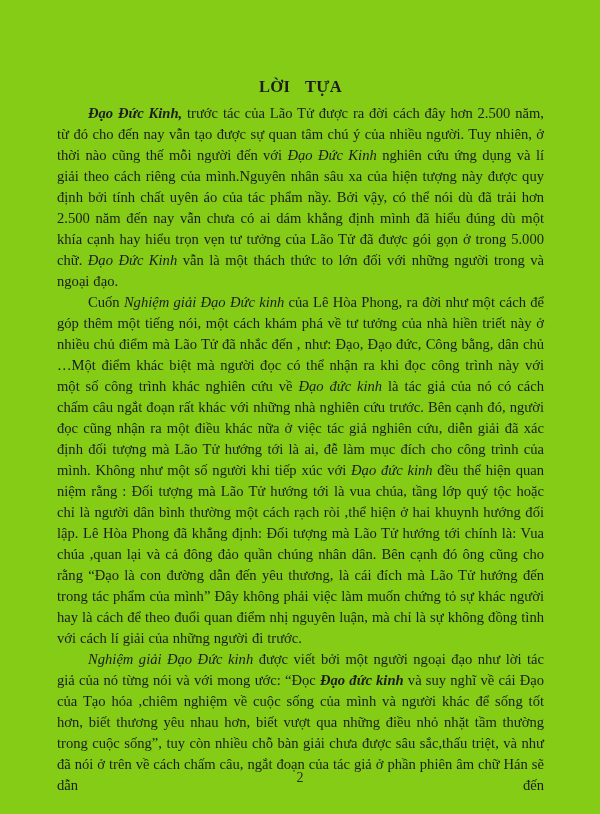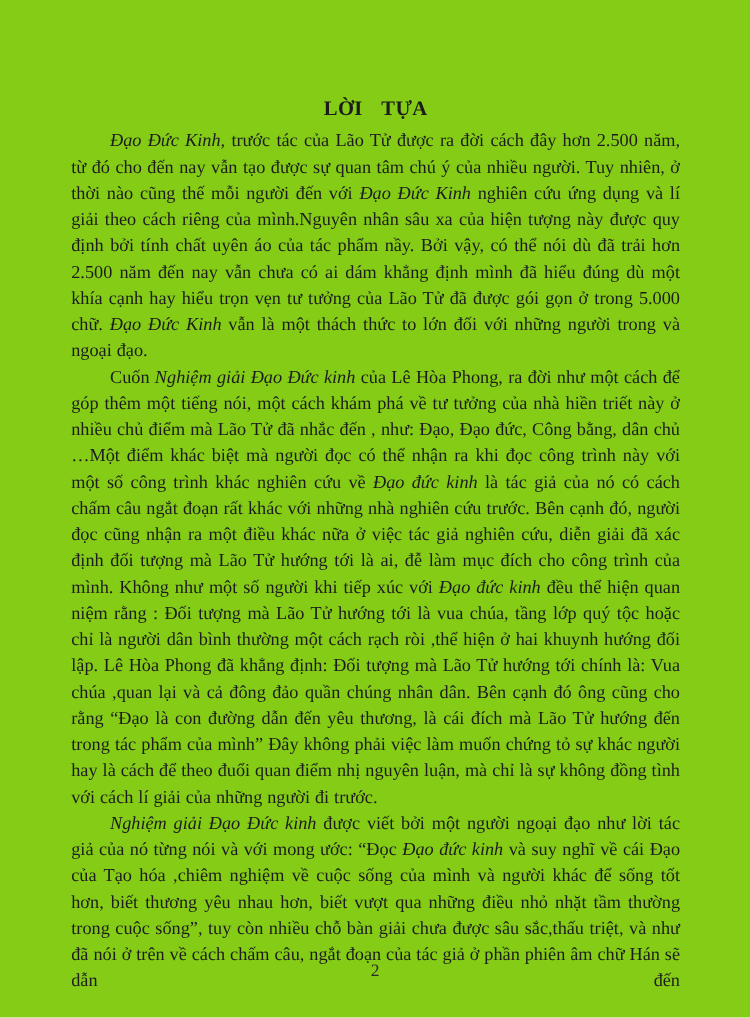--- a/index.html
+++ b/index.html
@@ -38,21 +38,21 @@
     text-align: justify;
     text-indent: 31px;
     word-spacing: 0.02em;
   }
   .doc-body p.spaced {
   }
   .doc-body p.justify-last {
     text-align-last: justify;
   }
   .doc-body .run-i { font-style: italic; }
-  .doc-body .run-b { font-weight: normal; }
+  .doc-body .run-b { font-weight: bold; }
   .page-number {
     position: absolute;
     top: 770px;
     left: 0;
     width: 100%;
     text-align: center;
     font-size: 14px;
     color: #2a2a2a;
   }
 </style>

